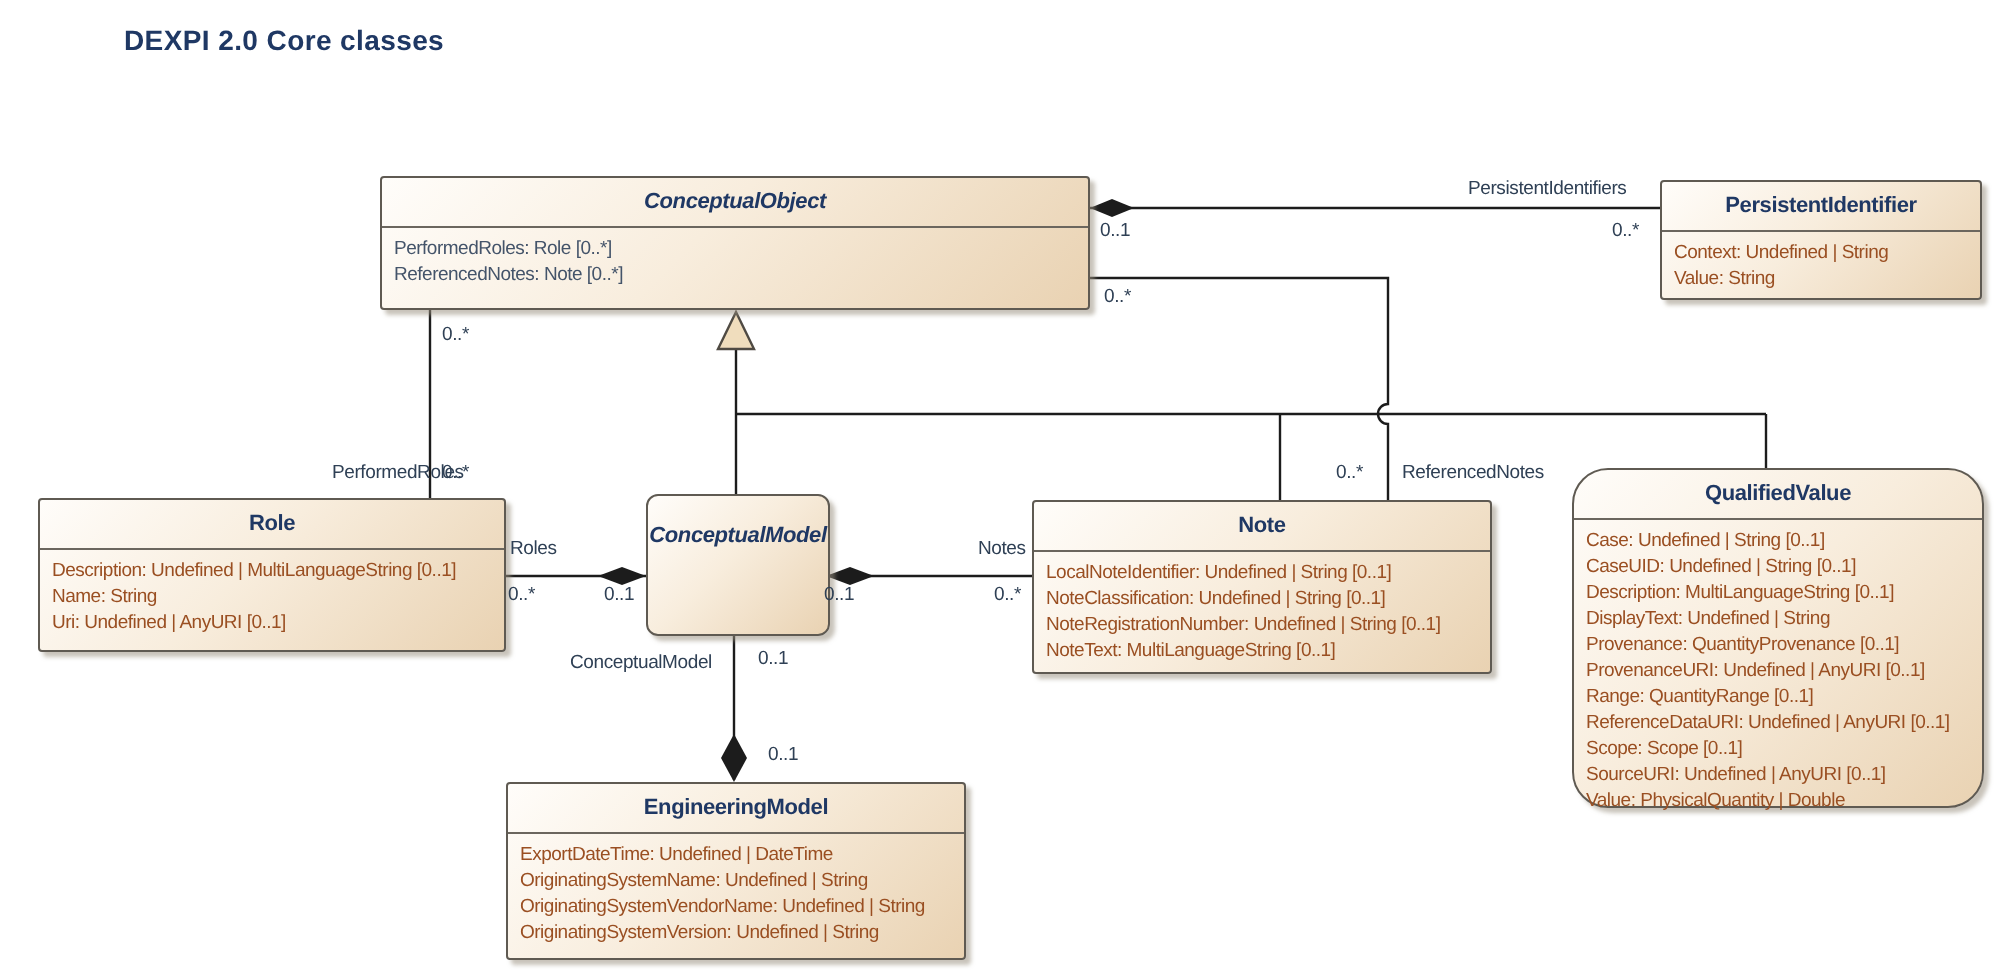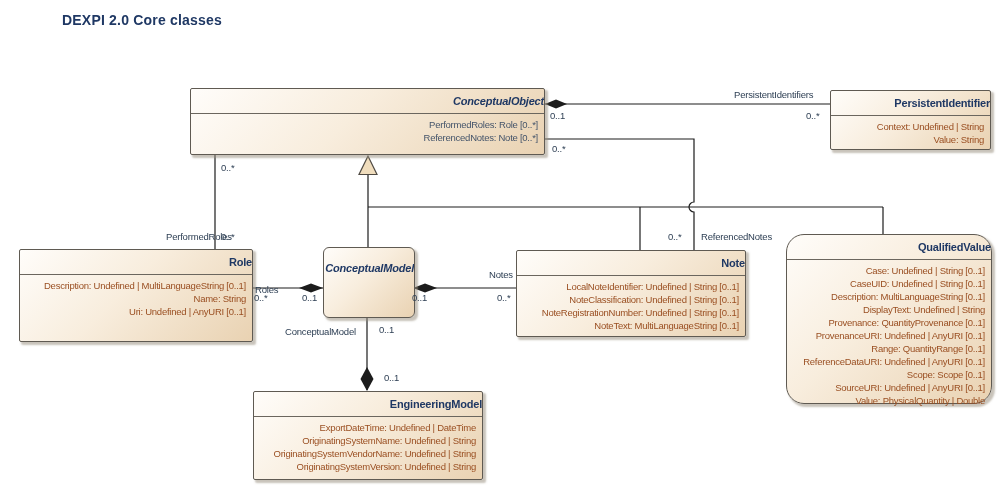--- a/index.html
+++ b/index.html
@@ -13,31 +13,31 @@
   }
   .uml-class{
     position:absolute;
     background:linear-gradient(135deg,#fffdfa 0%,#f8eddd 45%,#e9d2b2 100%);
     border:1px solid #5f5a52;border-radius:2px;
     box-shadow:2.5px 2.5px 2px rgba(155,145,130,0.55);
     box-sizing:border-box;
   }
   .uml-class.rounded{border-radius:6px;}
   .uml-title{
-    height:24px;line-height:25px;text-align:right;
+    height:24px;line-height:25px;text-align:center;
     font-size:11px;font-weight:bold;color:#1f3864;
     border-bottom:1px solid #6b665e;letter-spacing:-0.2px;
     white-space:nowrap;overflow:hidden;
   }
   .no-sep .uml-title{border-bottom:none;padding-top:8px;}
   .italic .uml-title{font-style:italic;}
   .uml-attrs{padding:4px 6px 0 6px;}
   .attr-line{
     font-size:9.5px;line-height:13px;letter-spacing:-0.25px;
-    color:#9a4f22;white-space:nowrap;text-align:right;
+    color:#9a4f22;white-space:nowrap;
   }
   .slate .attr-line{color:#44546a;}
   .edge-label{
     position:absolute;font-size:9.5px;letter-spacing:-0.2px;
     color:#2f4055;white-space:nowrap;
   }
   svg.connectors{position:absolute;left:0;top:0;pointer-events:none;}
 </style>
 </head>
 <body>
@@ -77,21 +77,21 @@
   </div>
 
   <div class="uml-class" style="left:830px;top:90px;width:161px;height:60px;">
     <div class="uml-title">PersistentIdentifier</div>
     <div class="uml-attrs">
         <div class="attr-line">Context: Undefined | String</div>
         <div class="attr-line">Value: String</div>
       </div>
   </div>
 
-  <div class="uml-class" style="left:19px;top:249px;width:234px;height:93px;">
+  <div class="uml-class" style="left:19px;top:249px;width:234px;height:77px;">
     <div class="uml-title">Role</div>
     <div class="uml-attrs">
         <div class="attr-line">Description: Undefined | MultiLanguageString [0..1]</div>
         <div class="attr-line">Name: String</div>
         <div class="attr-line">Uri: Undefined | AnyURI [0..1]</div>
       </div>
   </div>
 
   <div class="uml-class italic no-sep rounded" style="left:323px;top:247px;width:92px;height:71px;">
     <div class="uml-title">ConceptualModel</div>
@@ -139,21 +139,21 @@
   <div class="edge-label" style="left:806px;top:110px;">0..*</div>
 
   <div class="edge-label" style="left:552px;top:143px;">0..*</div>
   <div class="edge-label" style="left:668px;top:231px;">0..*</div>
   <div class="edge-label" style="left:701px;top:231px;">ReferencedNotes</div>
 
   <div class="edge-label" style="left:221px;top:162px;">0..*</div>
   <div class="edge-label" style="left:137px;top:231px;padding-left:29px;">PerformedRoles</div>
   <div class="edge-label" style="left:221px;top:231px;">0..*</div>
 
-  <div class="edge-label" style="left:255px;top:269px;margin-top:15px;">Roles</div>
+  <div class="edge-label" style="left:255px;top:269px;">Roles</div>
   <div class="edge-label" style="left:254px;top:292px;">0..*</div>
   <div class="edge-label" style="left:302px;top:292px;">0..1</div>
 
   <div class="edge-label" style="left:412px;top:292px;">0..1</div>
   <div class="edge-label" style="left:489px;top:269px;">Notes</div>
   <div class="edge-label" style="left:497px;top:292px;">0..*</div>
 
   <div class="edge-label" style="left:285px;top:326px;">ConceptualModel</div>
   <div class="edge-label" style="left:379px;top:324px;">0..1</div>
   <div class="edge-label" style="left:384px;top:372px;">0..1</div>

